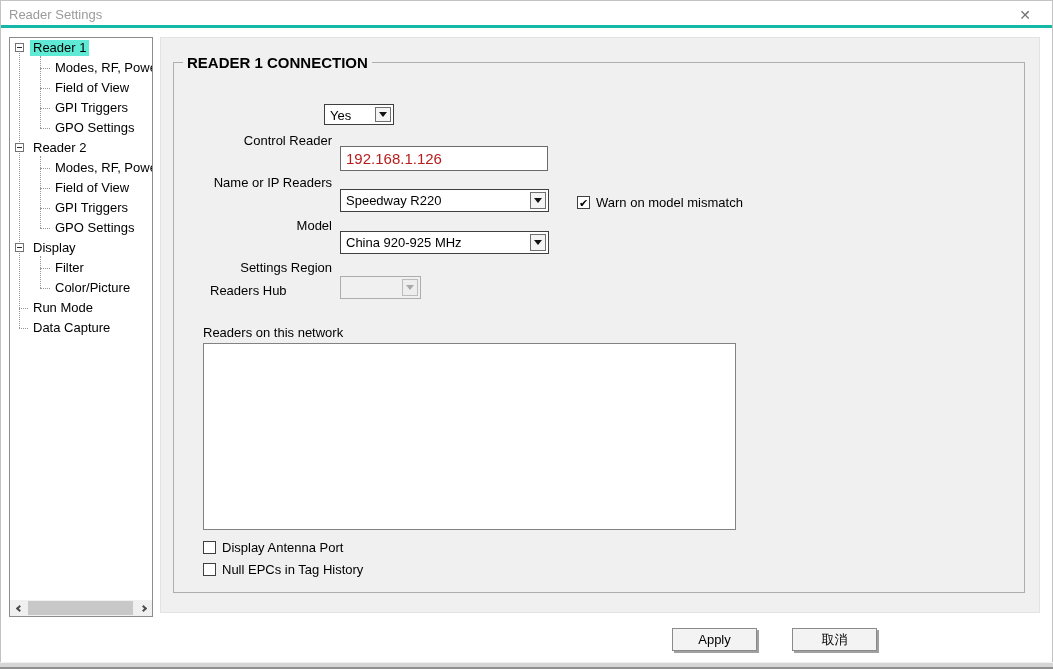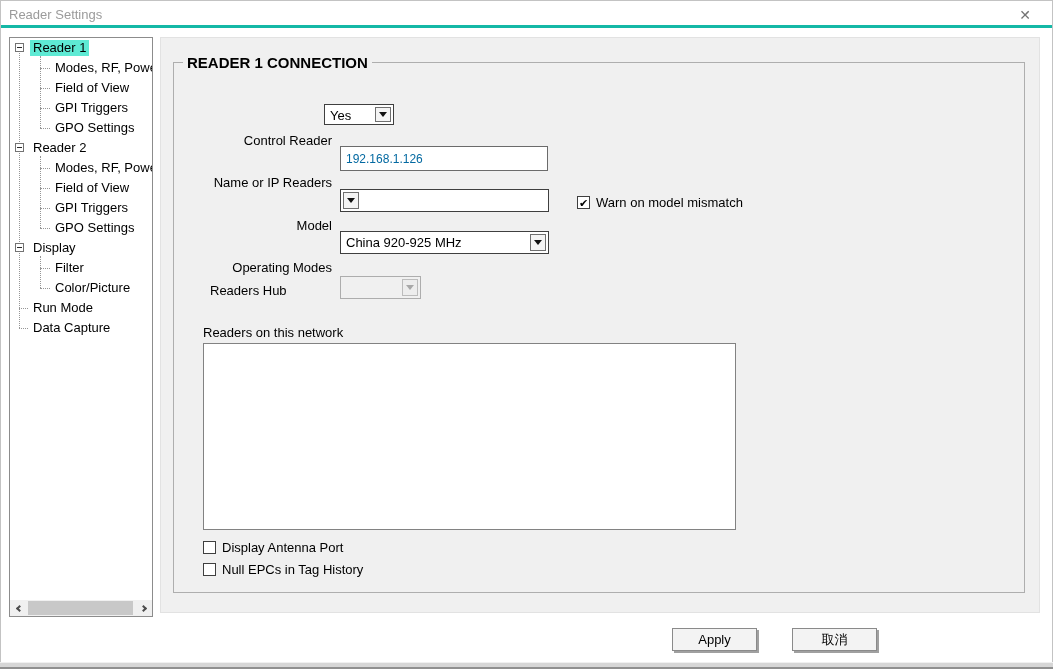--- a/index.html
+++ b/index.html
@@ -54,22 +54,22 @@
   .combo .val { flex:1; font-size:13px; line-height:19px; padding:1px 0 0 5px; overflow:hidden; white-space:nowrap; }
   .combo .btn { width:16px; margin:2px; border:1px solid #6f6f6f; background:#f4f4f4;
                 display:flex; align-items:center; justify-content:center; }
   .tri { width:0; height:0; border-left:4px solid transparent; border-right:4px solid transparent;
          border-top:5px solid #111; }
   .combo.disabled { border-color:#adadad; background:#f0f0f0; }
   .combo.disabled .btn { border-color:#bcbcbc; background:#ededed; }
   .combo.disabled .tri { border-top-color:#a8a8a8; }
 
   
-  .tinput { position:absolute; background:#fff; border:1px solid #6b6b6b; font-size:12px;
-            padding:0 5px; font-family:"Liberation Sans", sans-serif; color:#0369a1; }
+  .tinput { position:absolute; background:#fff; border:1px solid #6b6b6b; font-size:15px;
+            padding:0 5px; font-family:"Liberation Sans", sans-serif; color:#b91c1c; }
 
   
   .cb { position:absolute; width:13px; height:13px; background:#fff; border:1px solid #3f3f3f;
         font-size:11px; line-height:12px; text-align:center; color:#000; }
   .cblabel { position:absolute; font-size:13px; height:15px; line-height:15px; white-space:nowrap; }
 
   
   .listbox { position:absolute; left:203px; top:343px; width:533px; height:187px;
              background:#fff; border:1px solid #828282; }
 
@@ -158,28 +158,29 @@
     <span class="btn">
         <span class="tri"></span>
       </span>
   </div>
 
   <span class="flabel r" style="top:152px">Name or IP Readers</span>
   <input class="tinput" style="left: 340px; top: 146px; width: 208px; height: 25px;" value="192.168.1.126">
 
   <span class="flabel r" style="top:195px">Model</span>
   <div class="combo" style="left:340px; top:189px; width:209px; height:23px">
+    <span class="val">Speedway R220</span>
     <span class="btn">
         <span class="tri"></span>
       </span>
   </div>
   <span class="cb" style="left:577px; top:196px">✔</span>
   <span class="cblabel" style="left:596px; top:195px">Warn on model mismatch</span>
 
-  <span class="flabel r" style="top:237px">Operating Modes</span>
+  <span class="flabel r" style="top:237px">Settings Region</span>
   <div class="combo" style="left:340px; top:231px; width:209px; height:23px">
     <span class="val">China 920-925 MHz</span>
     <span class="btn">
         <span class="tri"></span>
       </span>
   </div>
 
   <span class="flabel" style="left:210px; top:283px">Readers Hub</span>
   <div class="combo disabled" style="left:340px; top:276px; width:81px; height:23px">
     <span class="val"></span>

